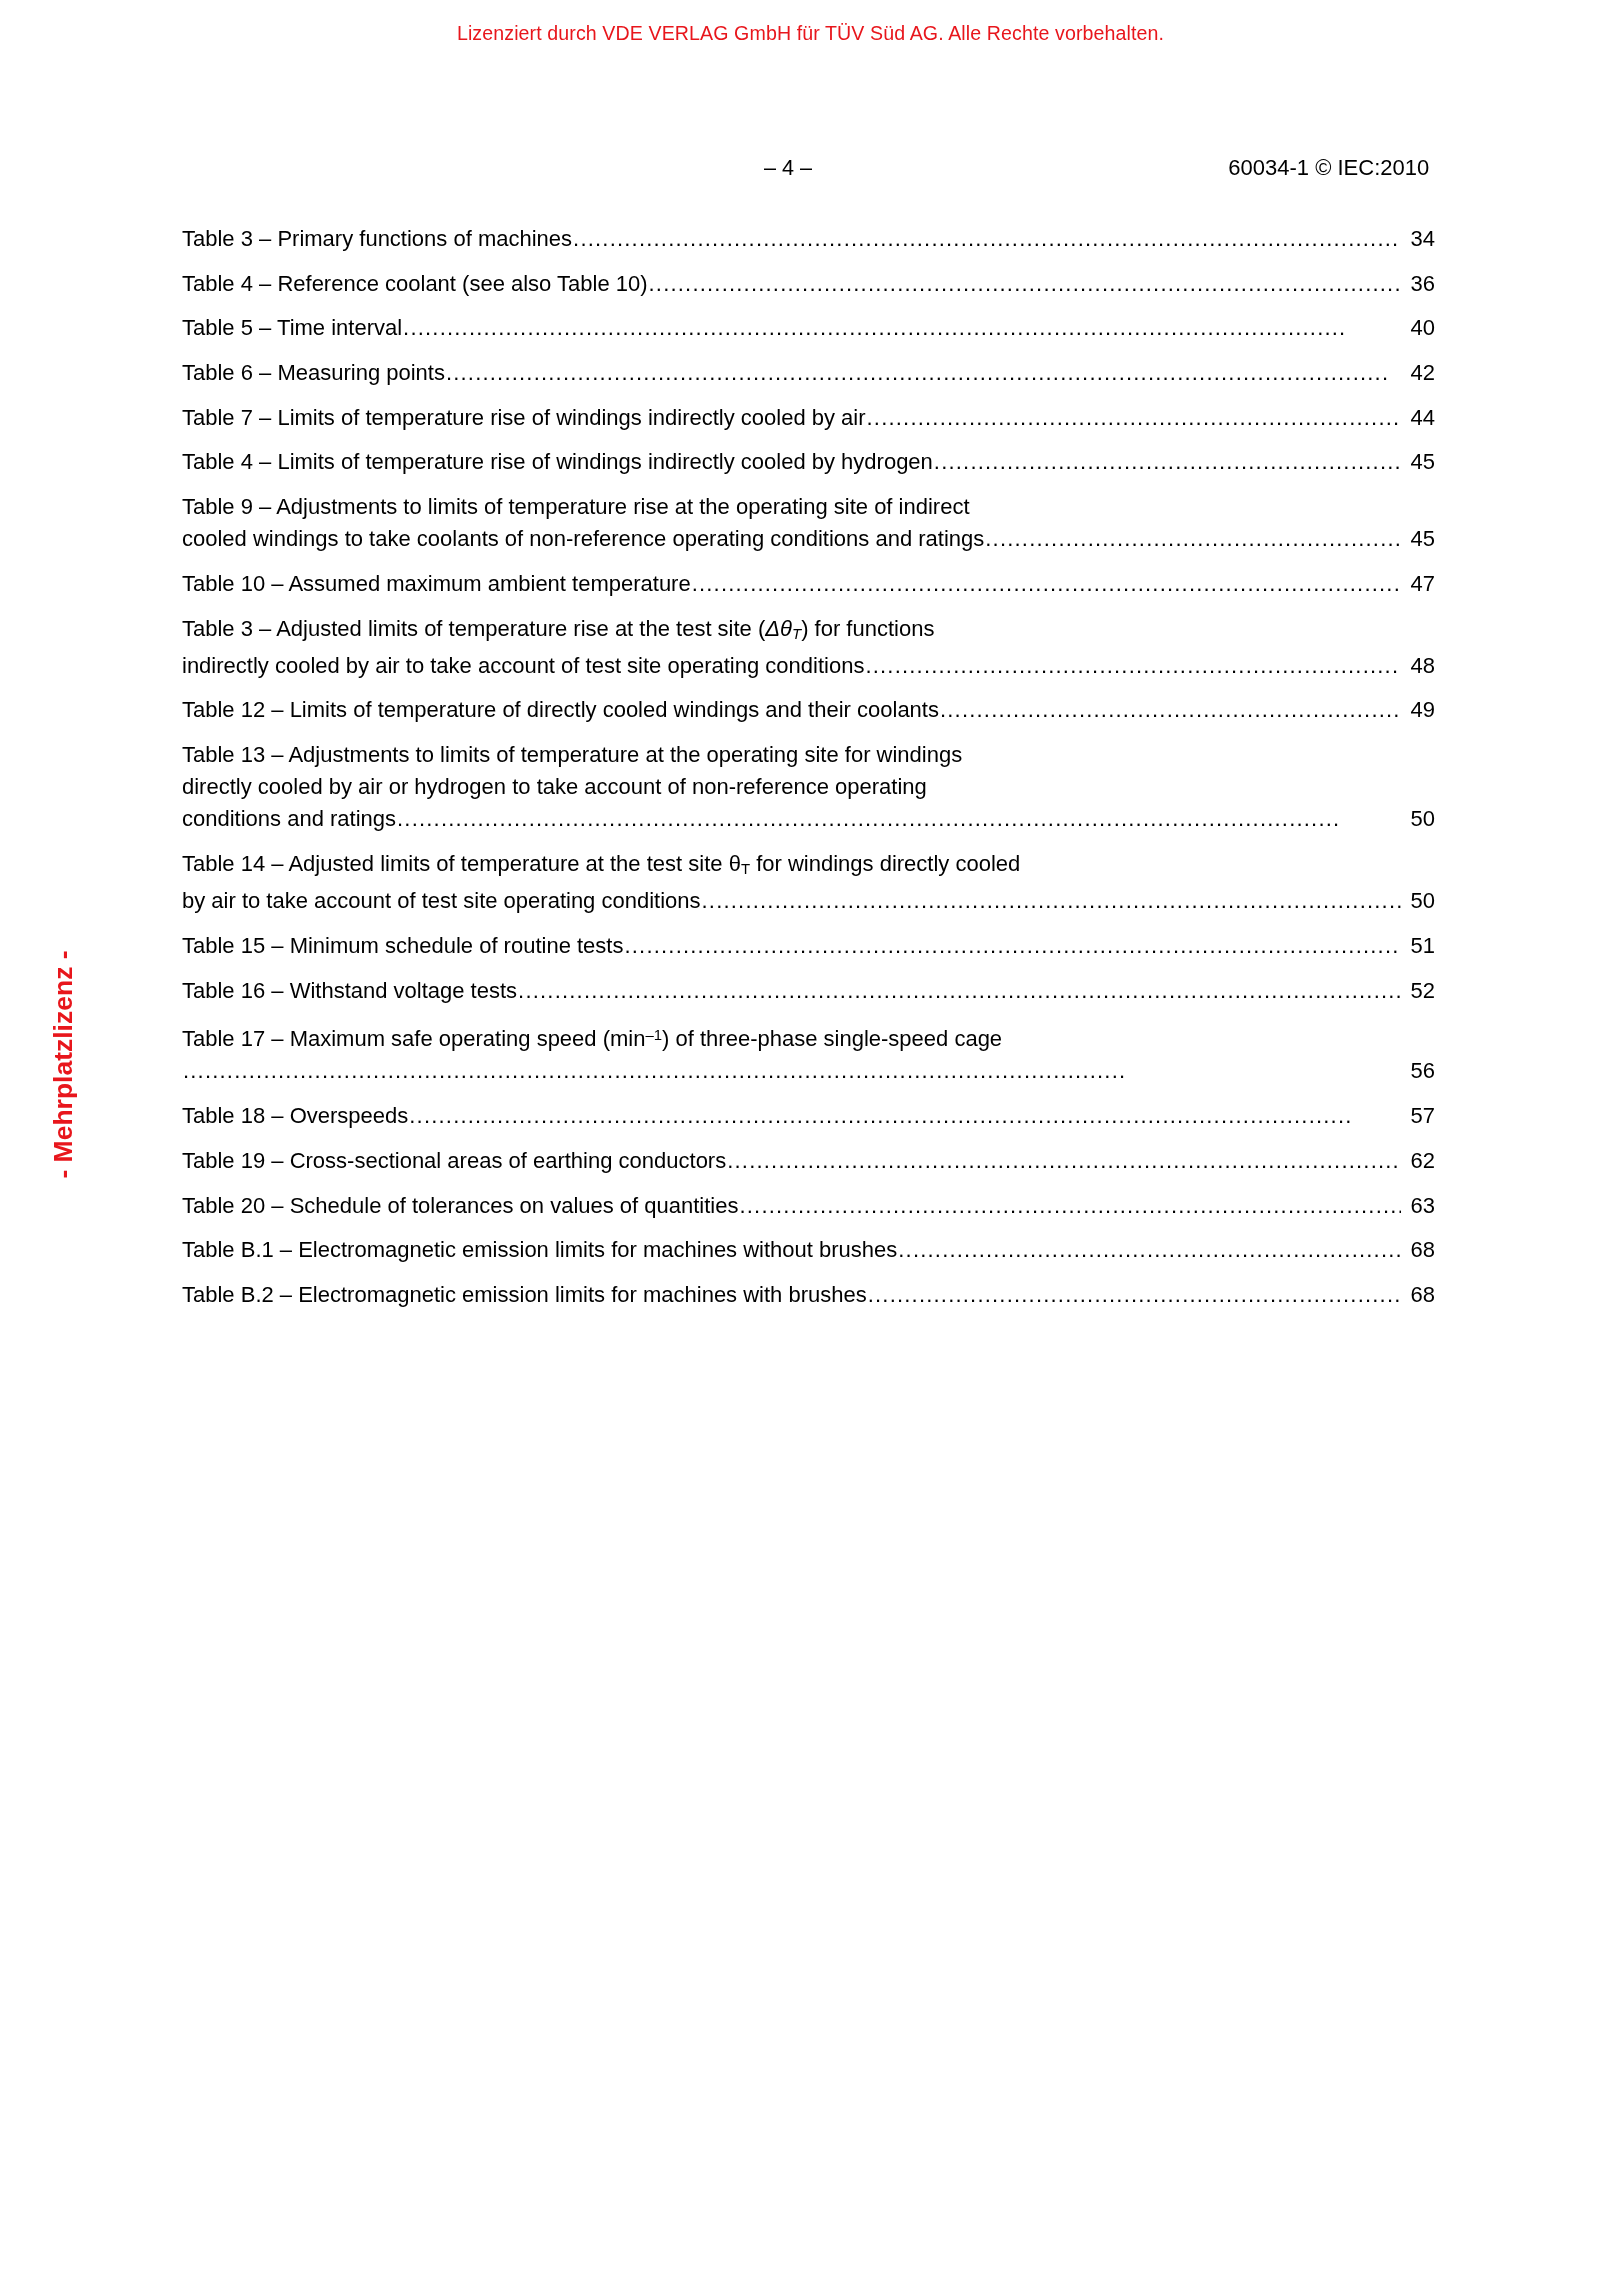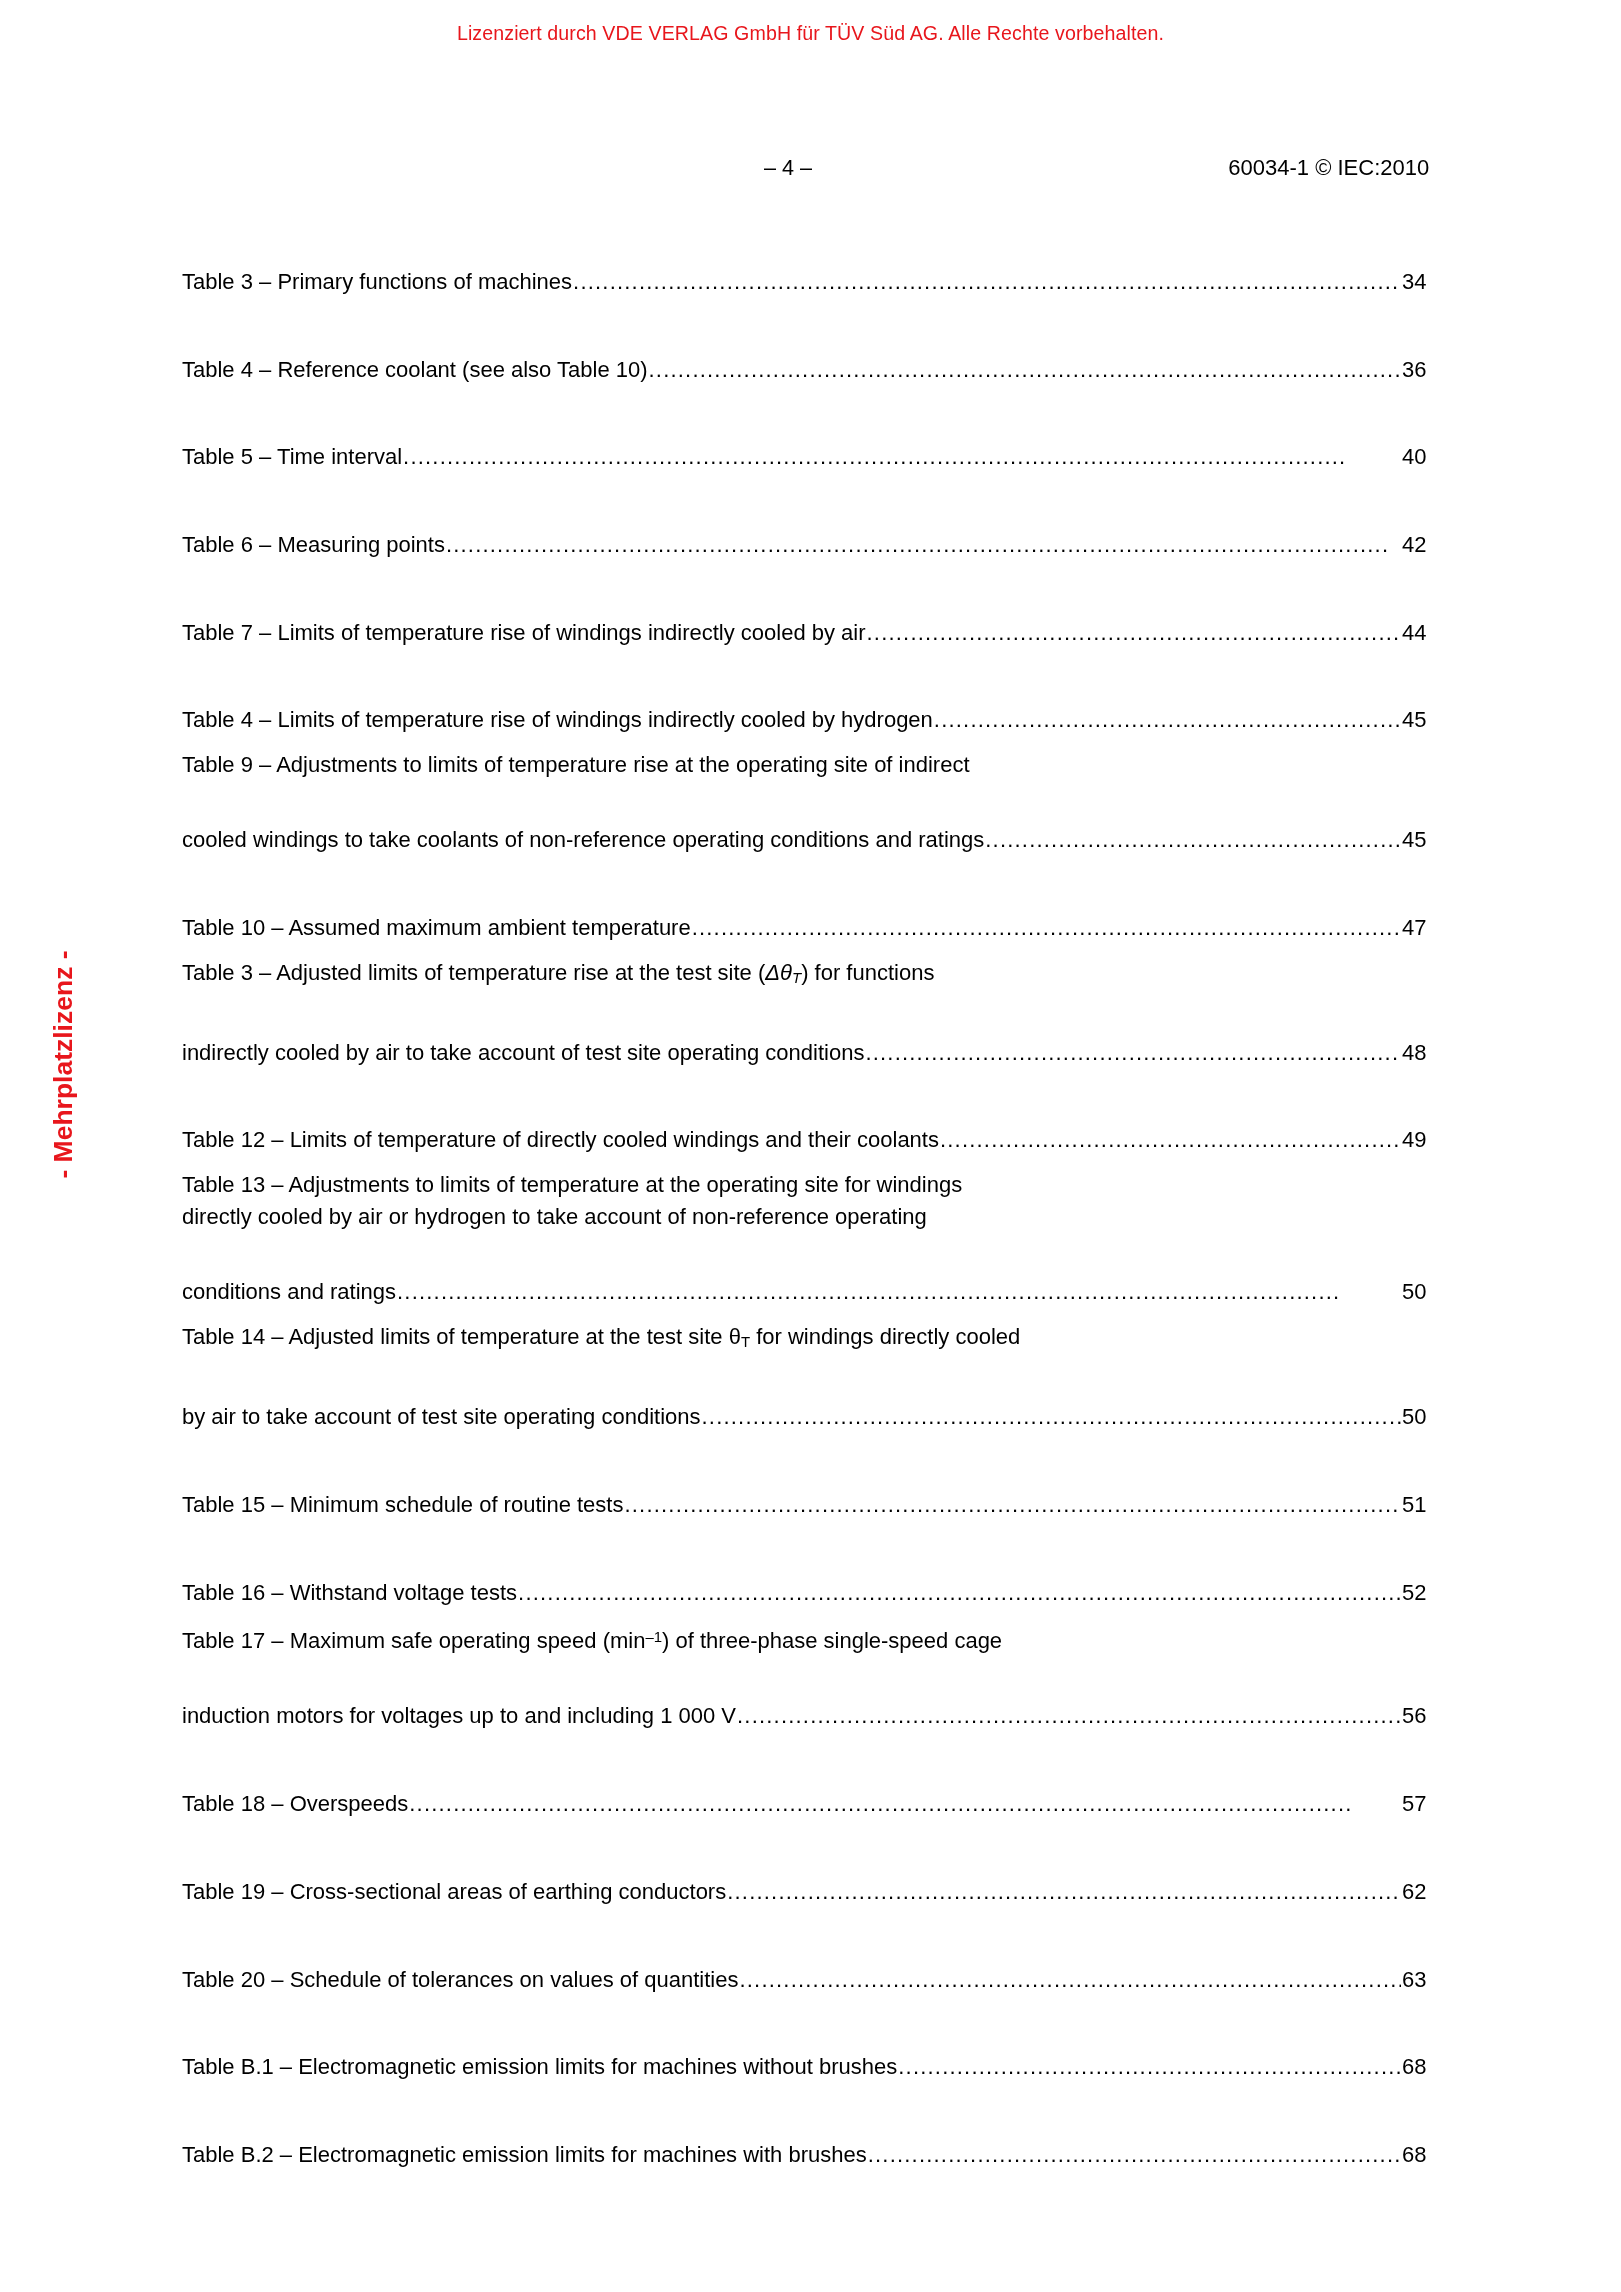--- a/index.html
+++ b/index.html
@@ -90,24 +90,23 @@
     flex: 1 1 auto;
     overflow: hidden;
     white-space: nowrap;
     margin: 0 1px;
     letter-spacing: 1.2px;
     font-size: 22px;
     color: #000;
   }
   .pageno {
     flex: 0 0 auto;
-    text-align: left;
+    text-align: right;
     min-width: 33px;
     white-space: nowrap;
-    margin-top: 43px;
   }
   .ital {
     font-style: italic;
   }
   sub {
     font-size: 0.68em;
     vertical-align: -0.22em;
   }
   sup {
     font-size: 0.68em;
@@ -243,21 +242,20 @@
       <div class="toc-last">
         <span class="toc-text">Table 16 – Withstand voltage tests </span>
         <span class="dots">.................................................................................................................................</span>
         <span class="pageno">52</span>
       </div>
     </div>
 
     <div class="toc-entry">
       <span class="toc-line"><span>Table 17 – Maximum safe operating speed (min</span><sup>–1</sup><span>) of three-phase single-speed cage</span></span>
       <div class="toc-last">
-        <span class="toc-text">induction motors for voltages up to and including 1 000 V</span>
         <span class="dots">.................................................................................................................................</span>
         <span class="pageno">56</span>
       </div>
     </div>
 
     <div class="toc-entry">
       <div class="toc-last">
         <span class="toc-text">Table 18 – Overspeeds</span>
         <span class="dots">.................................................................................................................................</span>
         <span class="pageno">57</span>

